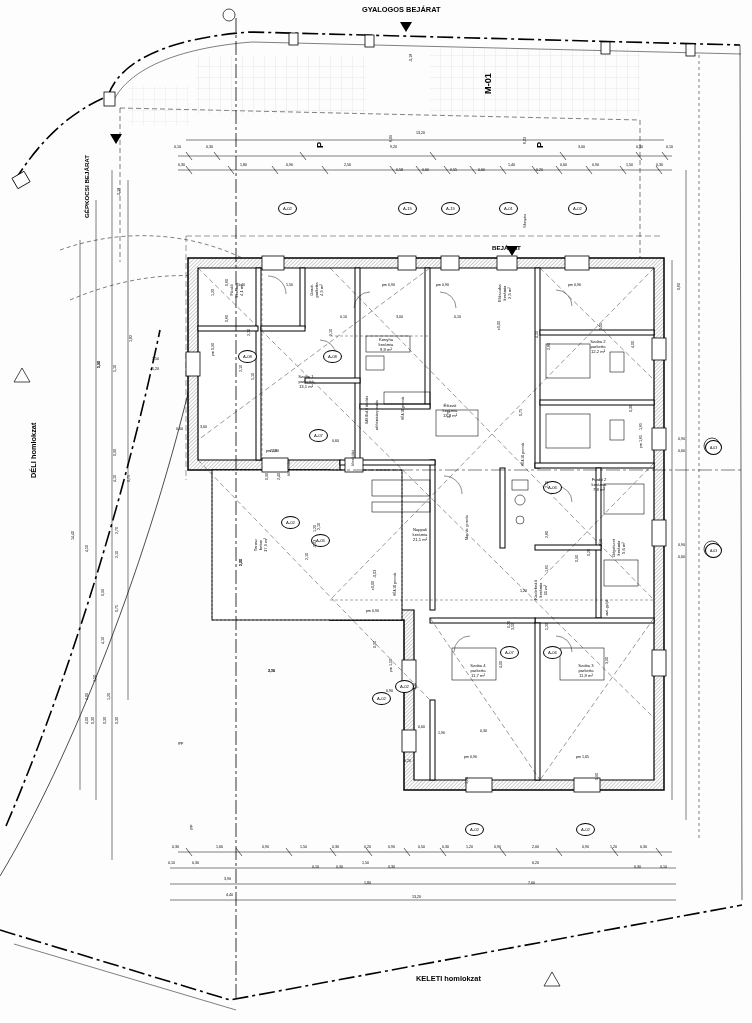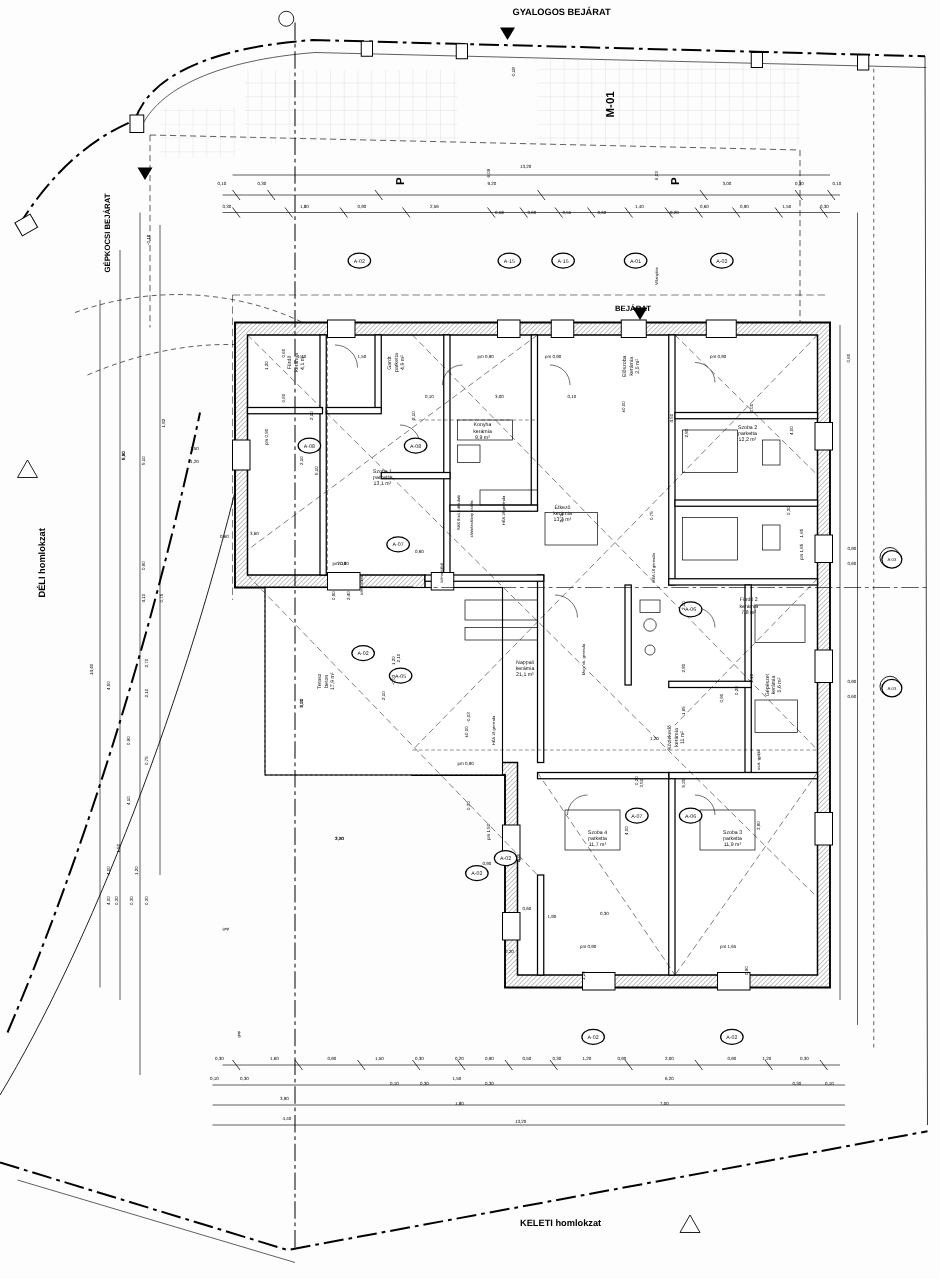--- a/index.html
+++ b/index.html
@@ -305,21 +305,21 @@
       <polygon points="552,972 560,986 544,986"></polygon>
     </g>
 
     <g stroke="#000" stroke-width="0.7" fill="#fff">
       <circle cx="229" cy="15" r="6"></circle>
       <circle cx="712" cy="446" r="8"></circle>
       <circle cx="712" cy="549" r="8"></circle>
     </g>
   </svg>
 
-  <div class="lbl t7 b" style="left:362px; top:6px;margin-left:48px;">GYALOGOS BEJÁRAT</div>
+  <div class="lbl t7 b" style="left:362px; top:6px;">GYALOGOS BEJÁRAT</div>
   <div class="lbl t6 b rot90" style="left:84px; top:218px;">GÉPKOCSI BEJÁRAT</div>
   <div class="lbl t6 b" style="left:492px; top:245px;">BEJÁRAT</div>
 
   <div class="lbl t9 b rot90" style="left:484px; top:94px;">M-01</div>
 
   <div class="lbl t9 b rot90" style="left:316px; top:148px;">P</div>
   <div class="lbl t9 b rot90" style="left:536px; top:148px;">P</div>
 
   <div class="lbl t7 b rot90" style="left:30px; top:478px;">DÉLI homlokzat</div>
   <div class="lbl t7 b" style="left:416px; top:975px;">KELETI homlokzat</div>

